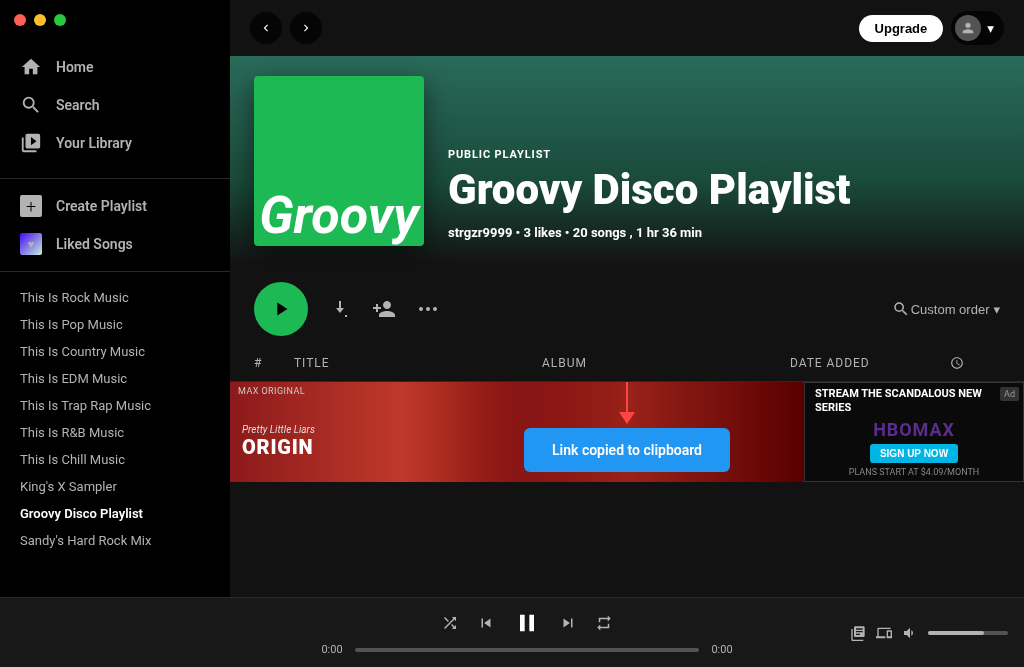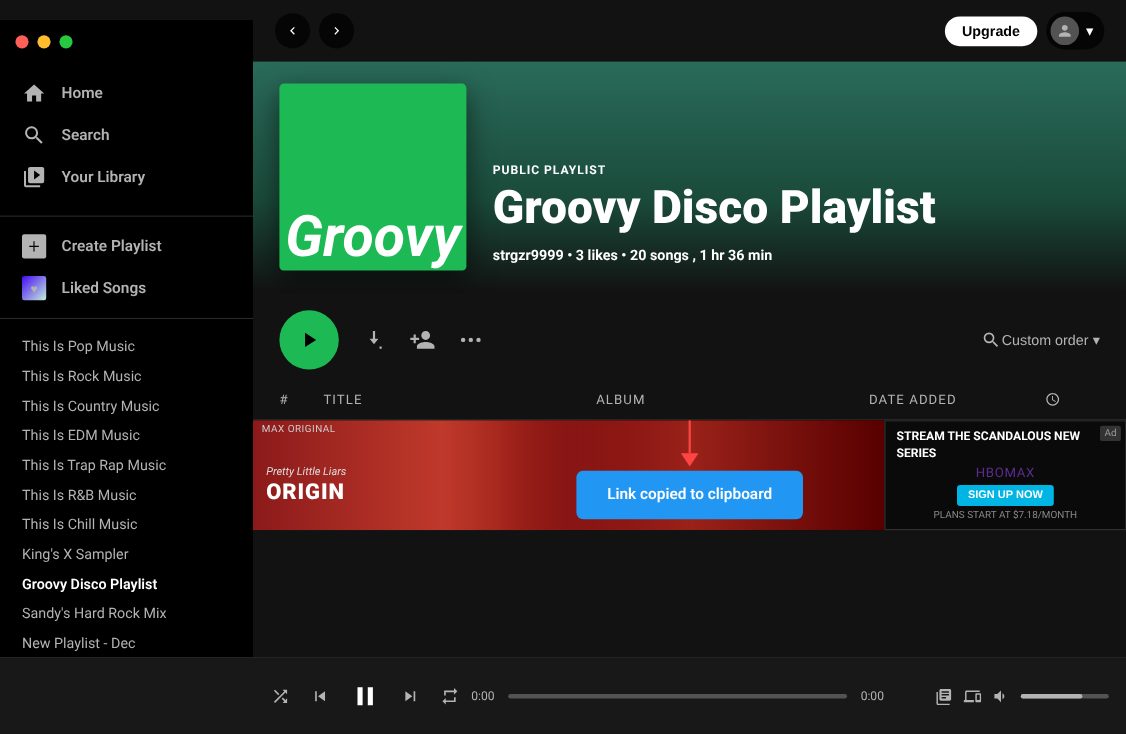--- a/index.html
+++ b/index.html
@@ -359,22 +359,22 @@
     }
     .ad-right-title {
       font-size: 11px;
       font-weight: 700;
       color: #fff;
       text-align: left;
       line-height: 1.3;
     }
     .hbomax-logo {
       color: #5b2d8e;
-      font-size: 12px;
-      font-weight: 400;
+      font-size: 18px;
+      font-weight: 700;
       letter-spacing: 0.05em;
     }
     .signup-btn {
       background: #00b4e4;
       color: #fff;
       border: none;
       border-radius: 3px;
       padding: 4px 10px;
       font-size: 10px;
       font-weight: 700;
@@ -416,21 +416,21 @@
     .player-left {
       width: 230px;
       display: flex;
       align-items: center;
       gap: 8px;
     }
 
     .player-center {
       flex: 1;
       display: flex;
-      flex-direction: row;
+      flex-direction: column;
       align-items: center;
       gap: 6px;
     }
     .player-controls {
       display: flex;
       align-items: center;
       gap: 18px;
     }
     .player-ctrl-btn {
       background: none;
@@ -499,21 +499,21 @@
     }
 
     
     .sidebar-playlist-list::-webkit-scrollbar { width: 4px; }
     .sidebar-playlist-list::-webkit-scrollbar-track { background: transparent; }
     .sidebar-playlist-list::-webkit-scrollbar-thumb { background: #535353; border-radius: 2px; }
   </style>
 </head>
 <body>
 
-<div style="display:flex; flex-direction:column; width:194px; position:fixed; top:0; left:0; bottom:70px; z-index:10;margin-top:18px;">
+<div style="display:flex; flex-direction:column; width:194px; position:fixed; top:0; left:0; bottom:70px; z-index:10;">
 
   <div class="title-bar">
     <div class="traffic-light tl-red"></div>
     <div class="traffic-light tl-yellow"></div>
     <div class="traffic-light tl-green"></div>
   </div>
 
   <div class="sidebar" style="flex:1; overflow:hidden; display:flex; flex-direction:column;">
     <div class="sidebar-nav">
 
@@ -553,31 +553,30 @@
     </div>
 
     <div class="sidebar-action-item">
       <div class="liked-songs-icon">♥</div>
       <span>Liked Songs</span>
     </div>
 
     <div class="sidebar-divider"></div>
 
     <div class="sidebar-playlist-list" id="playlist-list">
+        <div class="playlist-item">This Is Rock Music</div>
         <div class="playlist-item">This Is Pop Music</div>
-        <div class="playlist-item">This Is Rock Music</div>
         <div class="playlist-item">This Is Country Music</div>
         <div class="playlist-item">This Is EDM Music</div>
         <div class="playlist-item">This Is Trap Rap Music</div>
         <div class="playlist-item">This Is R&amp;B Music</div>
         <div class="playlist-item">This Is Chill Music</div>
         <div class="playlist-item">King's X Sampler</div>
         <div class="playlist-item active">Groovy Disco Playlist</div>
         <div class="playlist-item">Sandy's Hard Rock Mix</div>
-        <div class="playlist-item">New Playlist - Dec</div>
       </div>
   </div>
 </div>
 
 <div style="margin-left:230px; display:flex; flex-direction:column; height:calc(100% - 70px);">
 
   <div class="topbar">
     <div class="topbar-left">
       <button class="nav-btn">
         <svg width="14" height="14" viewBox="0 0 24 24" fill="currentColor">
@@ -691,21 +690,21 @@
             <div style="width:100%; height:100%; background: linear-gradient(to right, transparent, #8b1a1a 20%, #c0392b 50%, #6b0000);"></div>
           </div>
         </div>
       </div>
 
       <div class="ad-right">
         <div class="ad-badge">Ad</div>
         <div class="ad-right-title">STREAM THE SCANDALOUS NEW SERIES</div>
         <div class="hbomax-logo">HBOMAX</div>
         <button class="signup-btn">SIGN UP NOW</button>
-        <div class="ad-subtext">PLANS START AT $7.18/MONTH</div>
+        <div class="ad-subtext">PLANS START AT $4.09/MONTH</div>
       </div>
 
       <div class="toast">Link copied to clipboard</div>
     </div>
   </div>
 </div>
 
 <div class="player-bar" style="position:fixed; bottom:0; left:0; right:0;">
   <div class="player-left"></div>
 

